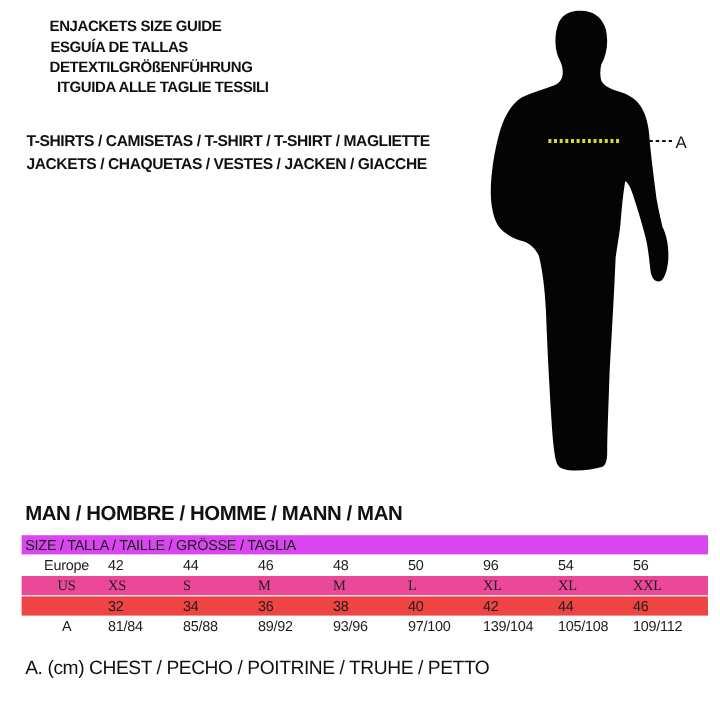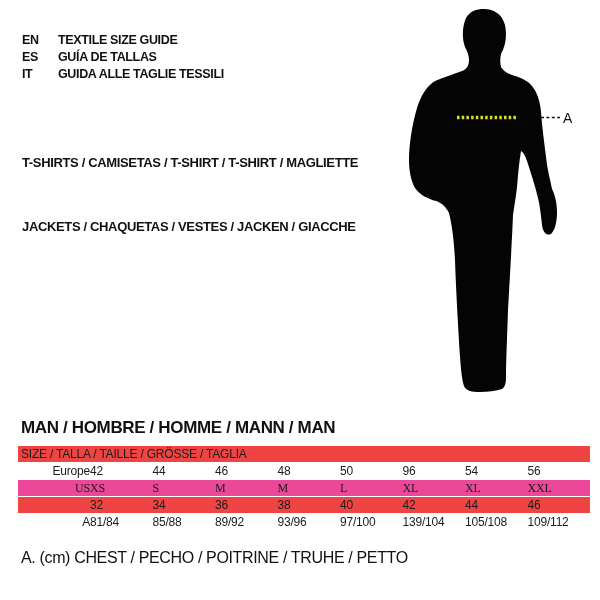--- a/index.html
+++ b/index.html
@@ -1,51 +1,55 @@
 <!DOCTYPE html>
 <html><head>
 <meta charset="utf-8">
 <style>
   html,body{margin:0;padding:0;}
   body{
     width:600px;height:600px;position:relative;background:#ffffff;overflow:hidden;
     font-family:"Liberation Sans","DejaVu Sans",sans-serif;color:#111;
   }
   
-  .lang-guide{position:absolute;left:22px;top:32px;}
+  .lang-guide{position:absolute;left:22px;top:14px;text-align:right;}
   .lang-row{display:flex;height:17px;line-height:17px;}
   .lang-code{width:36px;font-weight:bold;font-size:12.5px;letter-spacing:-0.35px;}
   .lang-text{font-weight:bold;font-size:12.5px;letter-spacing:-0.35px;white-space:nowrap;}
   
   .categories{position:absolute;left:22px;top:109px;}
-  .cat-line{font-weight:bold;font-size:13px;letter-spacing:-0.35px;line-height:18.5px;white-space:nowrap;margin-top:45px;}
+  .cat-line{font-weight:bold;font-size:13px;letter-spacing:-0.35px;line-height:18.5px;white-space:nowrap;}
   
   .figure-wrap{position:absolute;left:400px;top:5px;width:175px;height:395px;}
   .figure-wrap svg{display:block;}
   
   .section-title{position:absolute;left:21px;top:418px;font-weight:bold;font-size:17px;letter-spacing:-0.35px;}
   .footnote{position:absolute;left:21px;top:549px;font-weight:normal;font-size:16px;letter-spacing:-0.35px;}
   
   .size-table{position:absolute;left:18px;top:446px;width:572px;font-size:12px;letter-spacing:-0.2px;color:#1c1c1c;}
   .t-header{height:16px;line-height:16px;padding-left:3px;white-space:nowrap;}
   .trow{display:grid;grid-template-columns:72px repeat(8,1fr);height:16px;line-height:16px;margin-top:1px;}
-  .tlabel{padding-left:3px;text-align:right;}
+  .tlabel{padding-left:3px;text-align:center;}
   .tcell{text-align:left;}
 </style>
 </head>
 <body>
 
 <div class="lang-guide">
     <div class="lang-row">
       <span class="lang-code">EN</span>
-      <span class="lang-text">TEXTILE SIZE GUIDE</span>
+      <span class="lang-text">JACKETS SIZE GUIDE</span>
     </div>
     <div class="lang-row">
       <span class="lang-code">ES</span>
       <span class="lang-text">GUÍA DE TALLAS</span>
+    </div>
+    <div class="lang-row">
+      <span class="lang-code">DE</span>
+      <span class="lang-text">TEXTILGRÖßENFÜHRUNG</span>
     </div>
     <div class="lang-row">
       <span class="lang-code">IT</span>
       <span class="lang-text">GUIDA ALLE TAGLIE TESSILI</span>
     </div>
   </div>
 
 <div class="categories">
   <div class="cat-line">T-SHIRTS / CAMISETAS / T-SHIRT / T-SHIRT / MAGLIETTE</div>
   <div class="cat-line">JACKETS / CHAQUETAS / VESTES / JACKEN / GIACCHE</div>
@@ -66,21 +70,21 @@
          C67 64 69 60 69 55 C69 50 67 46 65 42 C62 34 62 22 66 13 C70 6 76 4 84 4 Z" fill="#040404"></path>
     <line x1="57" y1="112.5" x2="118" y2="112.5" stroke-width="3.4" stroke-dasharray="2.5 2.2" stroke="#d6de23"></line>
     <line x1="141" y1="112.5" x2="160" y2="112.5" stroke-width="1.6" stroke-dasharray="3 2.4" stroke="#111111"></line>
     <text x="163" y="118" font-size="14" fill="#111">A</text>
   </svg>
 </div>
 
 <div class="section-title">MAN / HOMBRE / HOMME / MANN / MAN</div>
 
 <div class="size-table">
-  <div class="t-header" style="background: #ef4444;">SIZE / TALLA / TAILLE / GRÖSSE / TAGLIA</div>
+  <div class="t-header" style="background: #d946ef;">SIZE / TALLA / TAILLE / GRÖSSE / TAGLIA</div>
   <div>
       <div class="trow" style="background: transparent;">
         <span class="tlabel">Europe</span>
         <span class="tcell">42</span>
         <span class="tcell">44</span>
         <span class="tcell">46</span>
         <span class="tcell">48</span>
         <span class="tcell">50</span>
         <span class="tcell">96</span>
         <span class="tcell">54</span>

